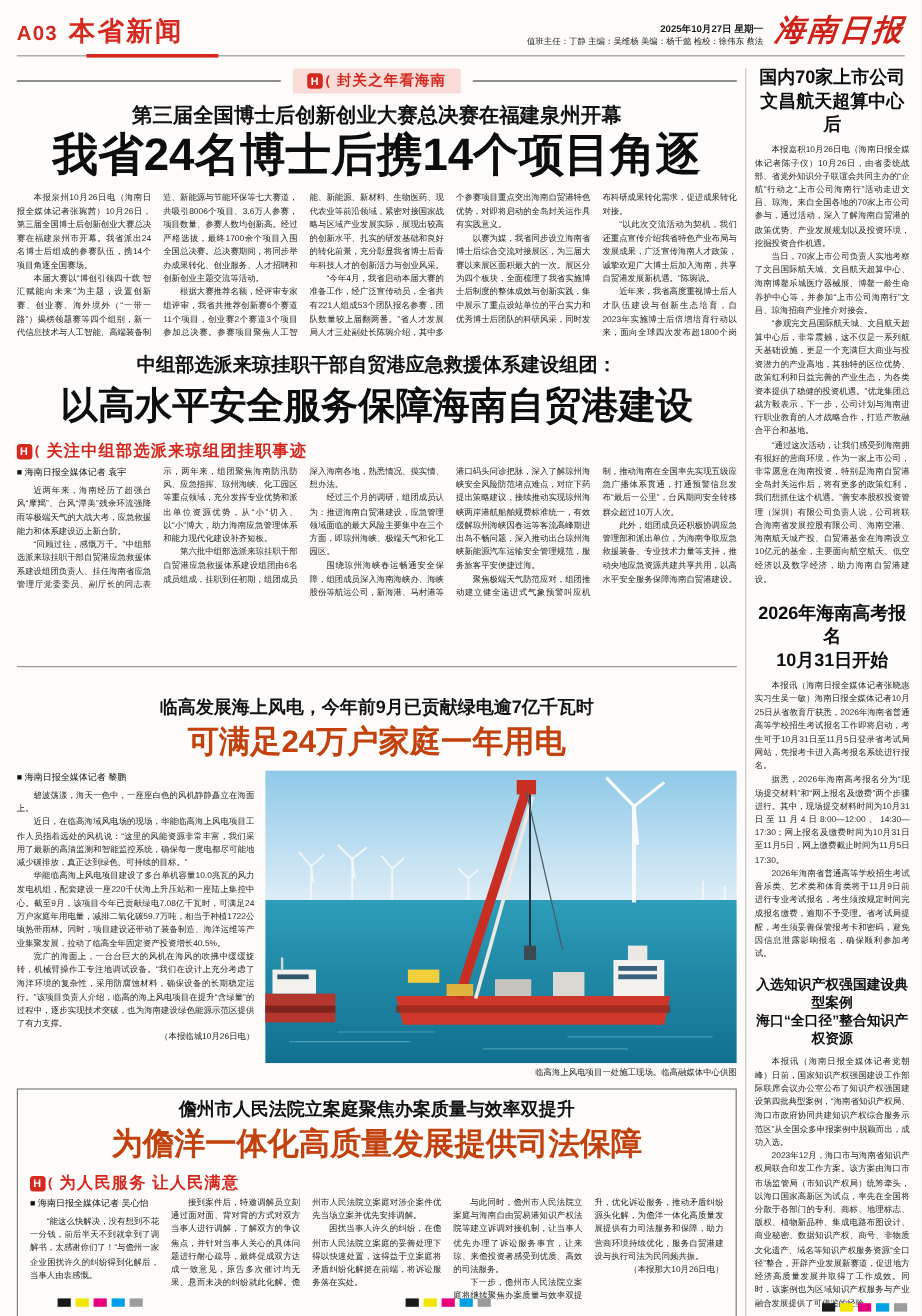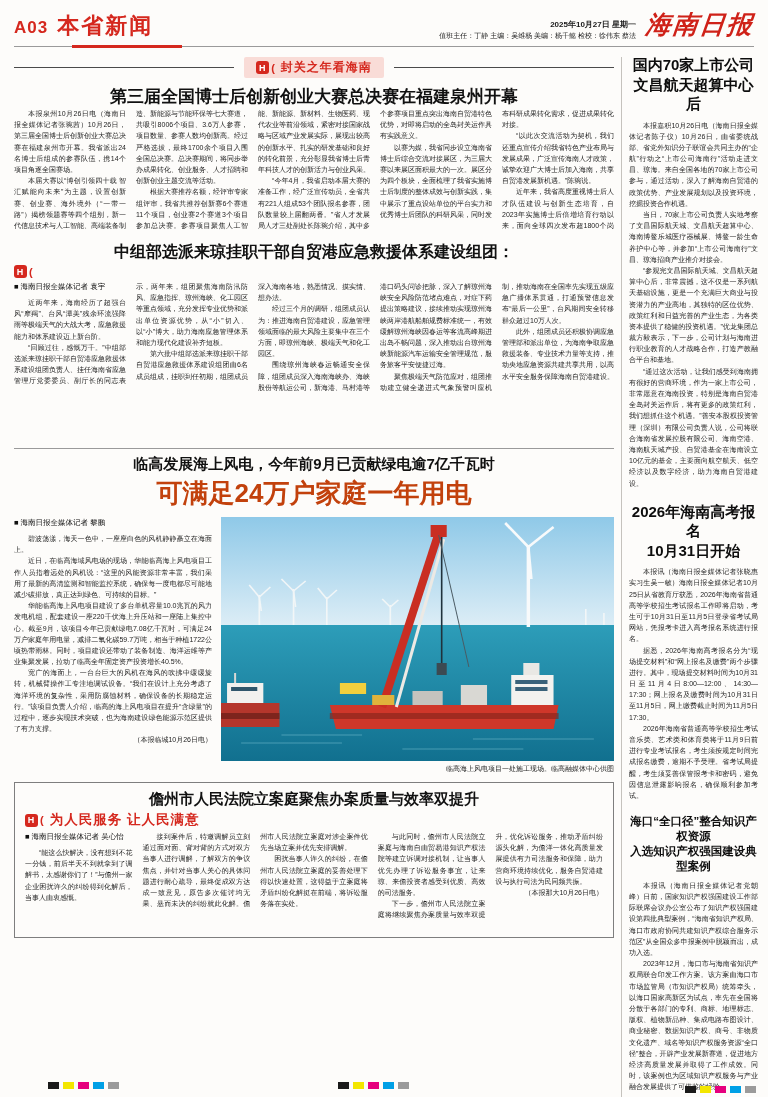--- a/index.html
+++ b/index.html
@@ -44,21 +44,21 @@
   .cols-5 { column-count:5; column-gap:10px; overflow:hidden; }
   .lead-body { height:124px; }
 
   
   .art2 { margin-top:10px; }
   .kicker-md { text-align:center; font-size:16px; font-weight:bold; color:#111; }
   .headline-xl { text-align:center; font-size:31px; font-weight:900; color:#0d0d0d; margin:2px 0 8px 0; }
   .art2-body { height:158px; margin-top:3px; }
 
   
-  .art3 { margin-top:9px; border-top:1px solid #9a9a9a; padding-top:6px; }
+  .art3 { margin-top:9px; border-top:1px solid #9a9a9a; padding-top:24px; }
   .kicker-sm { text-align:center; font-size:15px; font-weight:bold; color:#111; }
   .headline-lg { text-align:center; font-size:26px; font-weight:900; color:#c2410c; margin:2px 0 6px 0; }
   .wind-flex { display:flex; gap:9px; }
   .wind-text { width:198px; }
   .wind-photo { flex:1; }
   .photo-svg { width:100%; height:244px; display:block; }
   .photo-caption { text-align:right; font-size:7px; color:#1d1d1d; margin-top:3px; }
 
   
   .art4 { margin-top:8px; border:1px solid #7e7e7e; padding:7px 10px 6px 10px; }
@@ -109,36 +109,39 @@
         <div class="badge-row">
           <span class="flank-line"></span>
           <span class="badge">
             <span class="hk-logo">H</span>
               <span class="hk-paren">(</span>
             <span>封关之年看海南</span>
           </span>
           <span class="flank-line"></span>
         </div>
         <div class="lead-kicker">第三届全国博士后创新创业大赛总决赛在福建泉州开幕</div>
+        <h1 class="lead-headline">我省24名博士后携14个项目角逐</h1>
         <div class="cols-5 lead-body">
           <p class="body-p">本报泉州10月26日电（海南日报全媒体记者张琬茜）10月26日，第三届全国博士后创新创业大赛总决赛在福建泉州市开幕。我省派出24名博士后组成的参赛队伍，携14个项目角逐全国赛场。</p>
           <p class="body-p">本届大赛以“博创引领四十载 智汇赋能向未来”为主题，设置创新赛、创业赛、海外境外（“一带一路”）揭榜领题赛等四个组别，新一代信息技术与人工智能、高端装备制造、新能源与节能环保等七大赛道，共吸引8006个项目、3.6万人参赛，项目数量、参赛人数均创新高。经过严格选拔，最终1700余个项目入围全国总决赛。总决赛期间，将同步举办成果转化、创业服务、人才招聘和创新创业主题交流等活动。</p>
           <p class="body-p">根据大赛推荐名额，经评审专家组评审，我省共推荐创新赛6个赛道11个项目，创业赛2个赛道3个项目参加总决赛。参赛项目聚焦人工智能、新能源、新材料、生物医药、现代农业等前沿领域，紧密对接国家战略与区域产业发展实际，展现出较高的创新水平、扎实的研发基础和良好的转化前景，充分彰显我省博士后青年科技人才的创新活力与创业风采。</p>
           <p class="body-p">“今年4月，我省启动本届大赛的准备工作，经广泛宣传动员，全省共有221人组成53个团队报名参赛，团队数量较上届翻两番。”省人才发展局人才三处副处长陈琬介绍，其中多个参赛项目重点突出海南自贸港特色优势，对即将启动的全岛封关运作具有实践意义。</p>
           <p class="body-p">以赛为媒，我省同步设立海南省博士后综合交流对接展区，为三届大赛以来展区面积最大的一次。展区分为四个板块，全面梳理了我省实施博士后制度的整体成效与创新实践，集中展示了重点设站单位的平台实力和优秀博士后团队的科研风采，同时发布科研成果转化需求，促进成果转化对接。</p>
           <p class="body-p">“以此次交流活动为契机，我们还重点宣传介绍我省特色产业布局与发展成果，广泛宣传海南人才政策，诚挚欢迎广大博士后加入海南，共享自贸港发展新机遇。”陈琬说。</p>
           <p class="body-p">近年来，我省高度重视博士后人才队伍建设与创新生态培育，自2023年实施博士后倍增培育行动以来，面向全球四次发布超1800个岗位，吸引一大批博士后汇聚海南。2023年全省博士后新进站人数翻番，2024年再超300人，实现倍增目标。截至2025年8月，我省累计在站博士后达648名，出站博士后达305名。</p>
         </div>
       </section>
 
       <section class="art2">
         <div class="kicker-md">中组部选派来琼挂职干部自贸港应急救援体系建设组团：</div>
+        <h2 class="headline-xl">以高水平安全服务保障海南自贸港建设</h2>
         <div class="tag-row">
           <span class="hk-logo">H</span>
             <span class="hk-paren">(</span>
+          <span>关注中组部选派来琼组团挂职事迹</span>
         </div>
         <div class="cols-5 art2-body">
           <p class="byline-p">■ 海南日报全媒体记者 袁宇</p>
           <p class="body-p">近两年来，海南经历了超强台风“摩羯”、台风“潭美”残余环流强降雨等极端天气的大战大考，应急救援能力和体系建设迈上新台阶。</p>
           <p class="body-p">“回顾过往，感慨万千。”中组部选派来琼挂职干部自贸港应急救援体系建设组团负责人、挂任海南省应急管理厅党委委员、副厅长的同志表示，两年来，组团聚焦海南防汛防风、应急指挥、琼州海峡、化工园区等重点领域，充分发挥专业优势和派出单位资源优势，从“小”切入、以“小”博大，助力海南应急管理体系和能力现代化建设补齐短板。</p>
           <p class="body-p">第六批中组部选派来琼挂职干部自贸港应急救援体系建设组团由6名成员组成，挂职到任初期，组团成员深入海南各地，熟悉情况、摸实情、想办法。</p>
           <p class="body-p">经过三个月的调研，组团成员认为：推进海南自贸港建设，应急管理领域面临的最大风险主要集中在三个方面，即琼州海峡、极端天气和化工园区。</p>
           <p class="body-p">围绕琼州海峡春运畅通安全保障，组团成员深入海南海峡办、海峡股份等航运公司，新海港、马村港等港口码头问诊把脉，深入了解琼州海峡安全风险防范堵点难点，对症下药提出策略建议，接续推动实现琼州海峡两岸港航船舶规费标准统一，有效缓解琼州海峡因春运等客流高峰期进出岛不畅问题，深入推动出台琼州海峡新能源汽车运输安全管理规范，服务旅客平安便捷过海。</p>
           <p class="body-p">聚焦极端天气防范应对，组团推动建立健全递进式气象预警叫应机制，推动海南在全国率先实现五级应急广播体系贯通，打通预警信息发布“最后一公里”，台风期间安全转移群众超过10万人次。</p>
           <p class="body-p">此外，组团成员还积极协调应急管理部和派出单位，为海南争取应急救援装备、专业技术力量等支持，推动央地应急资源共建共享共用，以高水平安全服务保障海南自贸港建设。</p>
@@ -233,20 +236,21 @@
                   <line x1="250" y1="222" x2="370" y2="222"></line>
               </g>
             </svg>
             <div class="photo-caption">临高海上风电项目一处施工现场。临高融媒体中心供图</div>
           </div>
         </div>
       </section>
 
       <section class="art4">
         <div class="kicker-sm">儋州市人民法院立案庭聚焦办案质量与效率双提升</div>
+        <h2 class="headline-lg">为儋洋一体化高质量发展提供司法保障</h2>
         <div class="tag-row">
           <span class="hk-logo">H</span>
             <span class="hk-paren">(</span>
           <span>为人民服务 让人民满意</span>
         </div>
         <div class="cols-5 art4-body">
           <p class="byline-p">■ 海南日报全媒体记者 吴心怡</p>
           <p class="body-p">“能这么快解决，没有想到不花一分钱，前后半天不到就拿到了调解书，太感谢你们了！”与儋州一家企业困扰许久的纠纷得到化解后，当事人由衷感慨。</p>
           <p class="body-p">接到案件后，特邀调解员立刻通过面对面、背对背的方式对双方当事人进行调解，了解双方的争议焦点，并针对当事人关心的具体问题进行耐心疏导，最终促成双方达成一致意见，原告多次催讨均无果、悬而未决的纠纷就此化解。儋州市人民法院立案庭对涉企案件优先当场立案并优先安排调解。</p>
           <p class="body-p">困扰当事人许久的纠纷，在儋州市人民法院立案庭的妥善处理下得以快速处置，这得益于立案庭将矛盾纠纷化解挺在前端，将诉讼服务落在实处。</p>
@@ -278,22 +282,22 @@
           <div>2026年海南高考报名</div>
           <div>10月31日开始</div>
         </div>
         <p class="body-p">本报讯（海南日报全媒体记者张晓惠 实习生吴一敏）海南日报全媒体记者10月25日从省教育厅获悉，2026年海南省普通高等学校招生考试报名工作即将启动，考生可于10月31日至11月5日登录省考试局网站，凭报考卡进入高考报名系统进行报名。</p>
         <p class="body-p">据悉，2026年海南高考报名分为“现场提交材料”和“网上报名及缴费”两个步骤进行。其中，现场提交材料时间为10月31日至11月4日8:00—12:00、14:30—17:30；网上报名及缴费时间为10月31日至11月5日，网上缴费截止时间为11月5日17:30。</p>
         <p class="body-p">2026年海南省普通高等学校招生考试音乐类、艺术类和体育类将于11月9日前进行专业考试报名，考生须按规定时间完成报名缴费，逾期不予受理。省考试局提醒，考生须妥善保管报考卡和密码，避免因信息泄露影响报名，确保顺利参加考试。</p>
       </section>
 
       <section class="sb-art">
         <div class="sb-head size-c">
+          <div>入选知识产权强国建设典型案例</div>
           <div>海口“全口径”整合知识产权资源</div>
-          <div>入选知识产权强国建设典型案例</div>
         </div>
         <p class="body-p">本报讯（海南日报全媒体记者党朝峰）日前，国家知识产权强国建设工作部际联席会议办公室公布了知识产权强国建设第四批典型案例，“海南省知识产权局、海口市政府协同共建知识产权综合服务示范区”从全国众多申报案例中脱颖而出，成功入选。</p>
         <p class="body-p">2023年12月，海口市与海南省知识产权局联合印发工作方案。该方案由海口市市场监管局（市知识产权局）统筹牵头，以海口国家高新区为试点，率先在全国将分散于各部门的专利、商标、地理标志、版权、植物新品种、集成电路布图设计、商业秘密、数据知识产权、商号、非物质文化遗产、域名等知识产权服务资源“全口径”整合，开辟产业发展新赛道，促进地方经济高质量发展并取得了工作成效。同时，该案例也为区域知识产权服务与产业融合发展提供了可借鉴的经验。</p>
       </section>
 
     </aside>
   </div>
 
   <div class="regmarks rm-left">
     <span class="rm1"></span>

